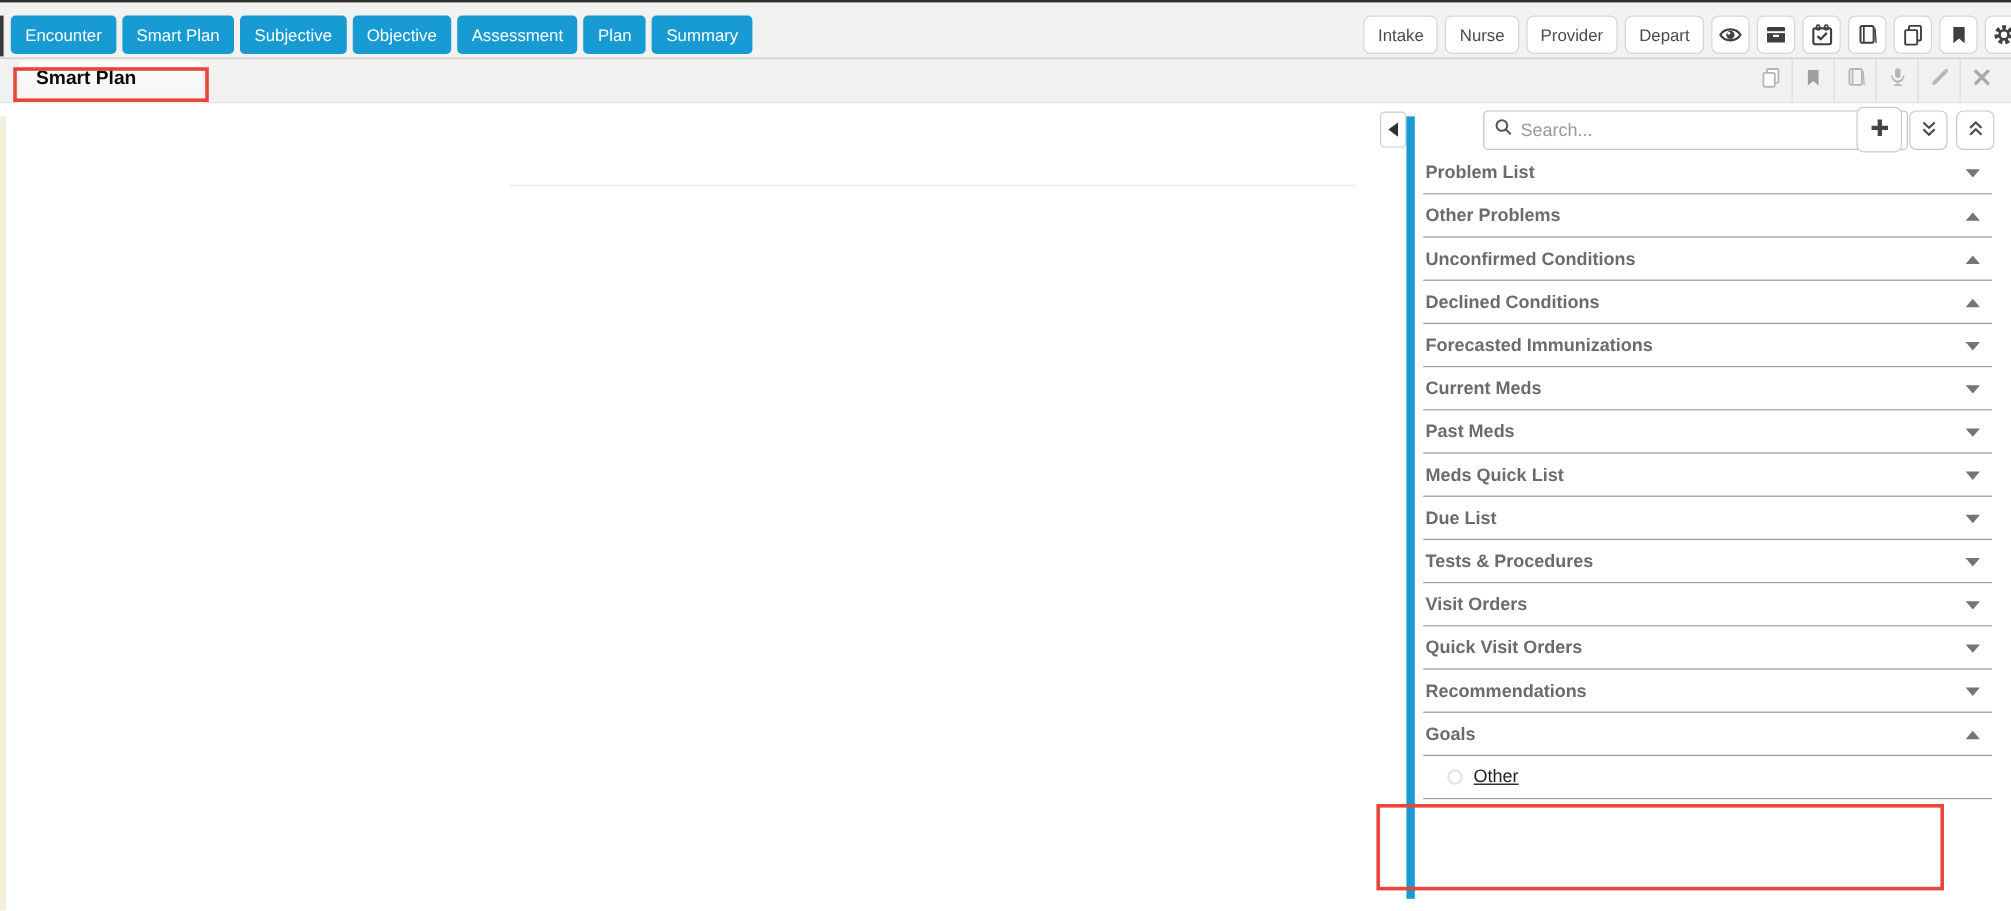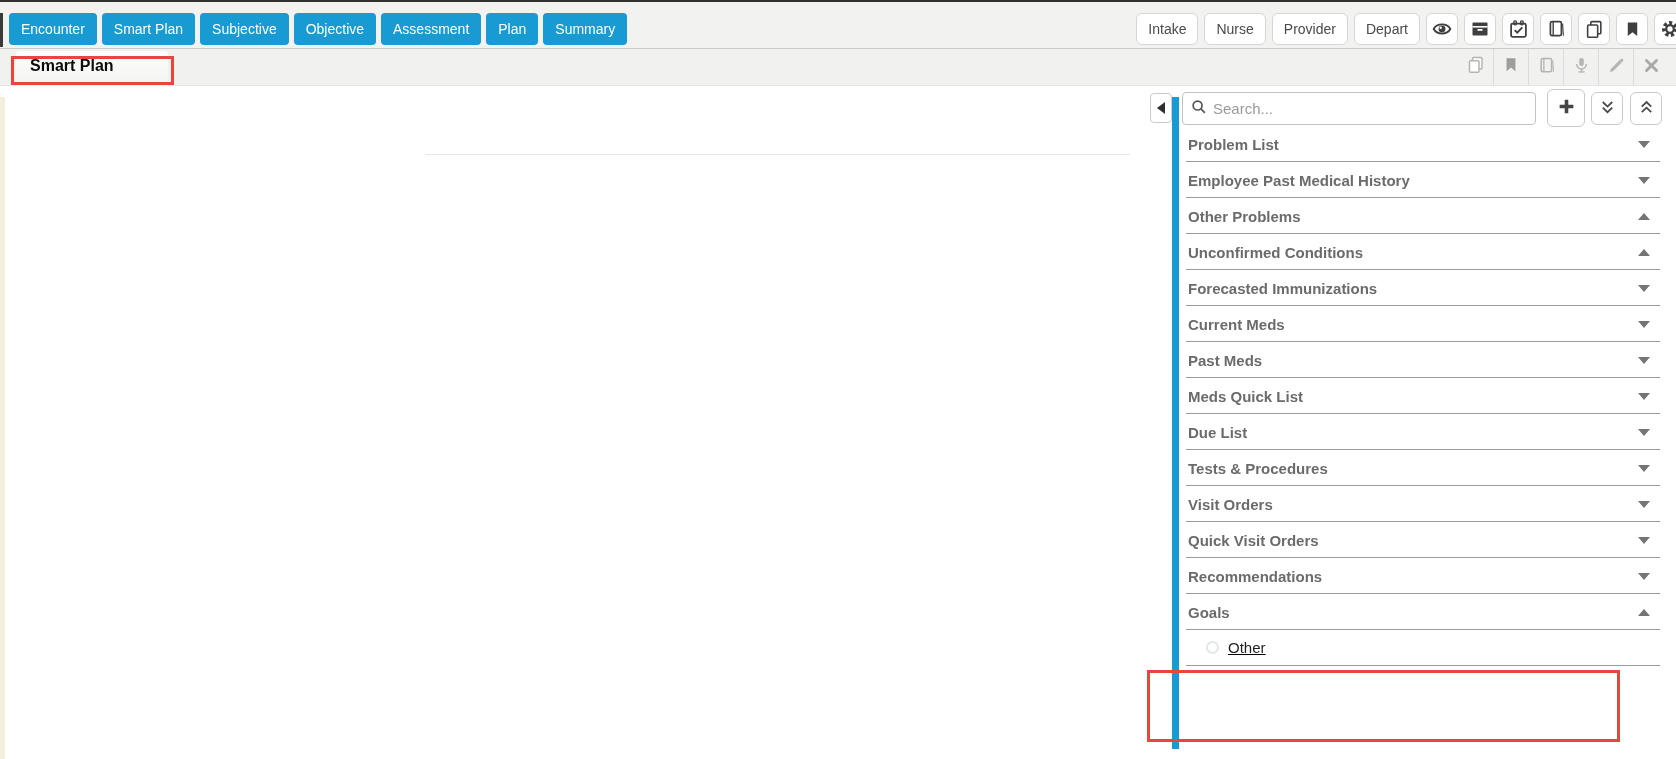--- a/index.html
+++ b/index.html
@@ -27,21 +27,21 @@
   .graycell + .graycell { border-left:1px solid #dcdcdc; }
 
   
   .creamstrip { position:absolute; left:0; top:97px; width:5px; height:662px; background:#f4eedd; }
   .faintline { position:absolute; left:425px; top:154px; width:705px; height:1px; background:#e8e8e8; }
 
   
   .collapsebtn { position:absolute; left:1150px; top:93px; width:22px; height:30px; border:1px solid #cccccc; border-radius:4px; background:#fff; display:flex; align-items:center; justify-content:center; cursor:pointer; }
   .tri-left { width:0; height:0; border-top:6px solid transparent; border-bottom:6px solid transparent; border-right:8px solid #2f2f2f; }
   .bluebar { position:absolute; left:1172px; top:97px; width:7px; height:652px; background:#189ad3; }
-  .searchbox { position:absolute; left:1182px; top:92px; width:354px; height:33px; border:1px solid #c2c2c2; border-radius:4px; background:#fff; display:flex; align-items:center; padding:0 8px; gap:6px; }
+  .searchbox { position:absolute; left:1236px; top:92px; width:354px; height:33px; border:1px solid #c2c2c2; border-radius:4px; background:#fff; display:flex; align-items:center; padding:0 8px; gap:6px; }
   .searchbox input { border:none; outline:none; flex:1; font-size:15px; color:#333; font-family:"Liberation Sans",sans-serif; background:transparent; }
   .searchbox input::placeholder { color:#9a9a9a; }
   .sq-btn { position:absolute; background:#fff; border:1px solid #c9c9c9; border-radius:6px; display:flex; align-items:center; justify-content:center; cursor:pointer; }
   .plusbtn { left:1547px; top:89px; width:38px; height:38px; }
   .chevdown { left:1591px; top:92px; width:32px; height:33px; }
   .chevup { left:1630px; top:92px; width:32px; height:33px; }
 
   .sectionlist { position:absolute; left:1186px; top:126px; width:474px; }
   .secrow { position:relative; height:36px; border-bottom:1px solid #9b9b9b; cursor:pointer; }
   .secrow .lbl { position:absolute; left:2px; top:50%; transform:translateY(-50%); font-size:15px; font-weight:bold; color:#6b6b6b; white-space:nowrap; }
@@ -236,30 +236,30 @@
           <path d="M4 8 L9 3.2 L14 8 M4 14 L9 9.2 L14 14" fill="none" stroke="#4a4a4a" stroke-width="1.9"></path>
         </svg>
     </span>
   </button>
 
   <div class="sectionlist">
     <div class="secrow" data-state="collapsed">
       <span class="lbl">Problem List</span>
         <span class="arr"></span>
     </div>
-    <div class="secrow" data-state="collapsed">
-      <span class="lbl">Employee Past Medical History</span>
-        <span class="arr"></span>
-    </div>
     <div class="secrow" data-state="expanded">
       <span class="lbl">Other Problems</span>
         <span class="arr"></span>
     </div>
     <div class="secrow" data-state="expanded">
       <span class="lbl">Unconfirmed Conditions</span>
+        <span class="arr"></span>
+    </div>
+    <div class="secrow" data-state="expanded">
+      <span class="lbl">Declined Conditions</span>
         <span class="arr"></span>
     </div>
     <div class="secrow" data-state="collapsed">
       <span class="lbl">Forecasted Immunizations</span>
         <span class="arr"></span>
     </div>
     <div class="secrow" data-state="collapsed">
       <span class="lbl">Current Meds</span>
         <span class="arr"></span>
     </div>

